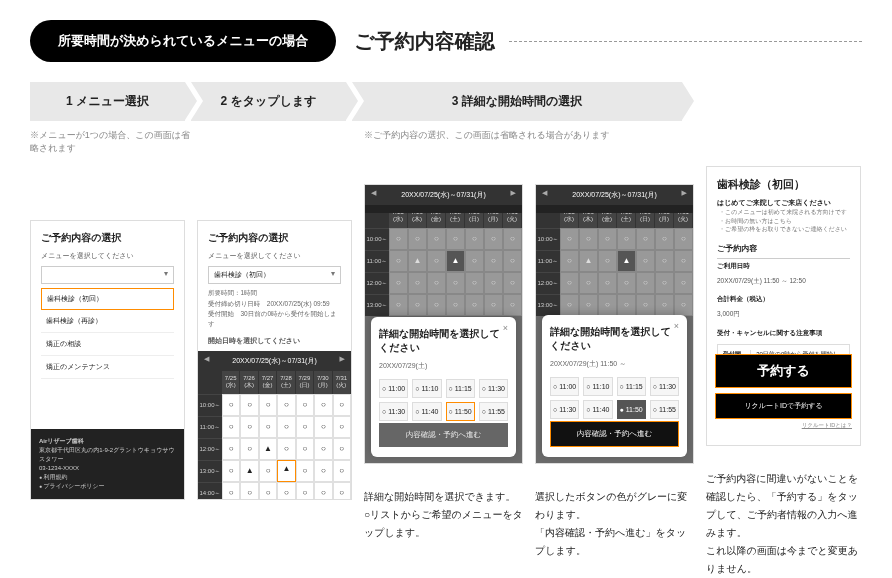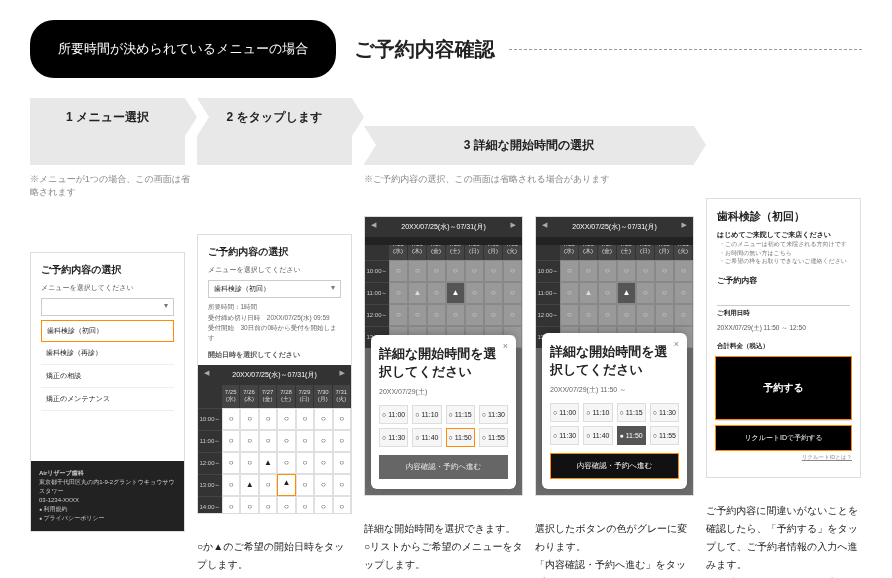--- a/index.html
+++ b/index.html
@@ -1,31 +1,31 @@
 <!DOCTYPE html>
 <html><head>
 <meta charset="utf-8">
 <style>
 * { margin: 0; padding: 0; box-sizing: border-box; }
 body { font-family: -apple-system, "Hiragino Sans", "Yu Gothic", sans-serif; background: #fff; padding: 20px 30px; width: 892px; font-size: 11px; color: #222; }
 .header-row { display: flex; align-items: center; margin-bottom: 20px; }
-.black-pill { background: #000; color: #fff; font-size: 13px; font-weight: 400; padding: 20px 28px; border-radius: 24px; }
+.black-pill { background: #000; color: #fff; font-size: 13px; font-weight: 700; padding: 12px 28px; border-radius: 24px; }
 .main-title { font-size: 20px; font-weight: 900; margin-left: 18px; }
 .dashes { flex: 1; border-top: 1px dashed #999; margin-left: 14px; }
-.steps-row { display: flex; gap: 12px; margin-bottom: 8px; }
+.steps-row { display: flex; gap: 6px; margin-bottom: 8px; }
 .step { position: relative; text-align: center; font-size: 12px; font-weight: 700; padding: 11px 4px; background: #e8e8e8; }
 .step1 { flex: 0 0 155px; }
 .step2 { flex: 0 0 155px; }
-.step3 { flex: 0 0 330px; margin-top: 28px; }
+.step3 { flex: 0 0 330px; }
 .step4 { flex: 0 0 155px; }
 .step::after { content: ""; position: absolute; right: -12px; top: 0; width: 0; height: 0; border-top: 19px solid transparent; border-bottom: 19px solid transparent; border-left: 12px solid #e8e8e8; z-index: 2; }
 .step::before { content: ""; position: absolute; left: 0; top: 0; width: 0; height: 0; border-top: 19px solid transparent; border-bottom: 19px solid transparent; border-left: 12px solid #fff; z-index: 1; }
 .step:first-child::before { display: none; }
 .step .num { font-weight: 900; }
-.notes-row { display: flex; margin-bottom: 0; }
+.notes-row { display: flex; margin-bottom: 12px; }
 .note { font-size: 9px; color: #888; line-height: 1.4; }
 .note1 { width: 167px; }
 .note-spacer { width: 167px; }
 .mocks-row { display: flex; gap: 12px; align-items: center; }
 .col { flex: 0 0 155px; }
 .col-wide { flex: 0 0 330px; display: flex; gap: 12px; }
 .col-wide .mock { flex: 1; }
 .mock { border: 1px solid #ddd; background: #fff; height: 280px; position: relative; overflow: hidden; margin-bottom: 24px; }
 .m-title { font-size: 10px; font-weight: 700; padding: 10px 10px 6px; }
 .m-sub { font-size: 7px; color: #555; padding: 0 10px 5px; }
@@ -44,36 +44,36 @@
 .cal { display: grid; grid-template-columns: 24px repeat(7, 1fr); font-size: 6px; }
 .cal .ch { background: #444; color: #ddd; text-align: center; padding: 4px 0; border-right: 1px solid #333; }
 .cal .ch.time { background: #333; }
 .cal .tl { background: #333; color: #ccc; text-align: center; padding: 6px 0; border-top: 1px solid #444; }
 .cal .cell { background: #fff; border: 1px solid #e0e0e0; text-align: center; padding: 5px 0; font-size: 8px; }
 .cal.dark .cell { background: #999; border-color: #888; color: #ddd; }
 .cal .cell.hl { border: 1.5px solid #ff8c00; padding: 3.5px 0; }
 .cal .cell.dark { background: #555; color: #fff; }
 .popup { position: absolute; left: 6px; right: 6px; bottom: 6px; background: #fff; border-radius: 6px; padding: 10px 8px; box-shadow: 0 -2px 8px rgba(0,0,0,0.2); } 
 .popup .px { position: absolute; right: 8px; top: 6px; font-size: 9px; color: #888; }
-.popup .pt { font-size: 13px; font-weight: 700; }
+.popup .pt { font-size: 10px; font-weight: 700; }
 .popup .pd { font-size: 7px; color: #666; margin-top: 6px; }
 .slot-grid { display: grid; grid-template-columns: repeat(4, 1fr); gap: 4px; margin-top: 8px; }
 .slot { font-size: 7px; text-align: center; padding: 5px 0; border: 1px solid #ddd; background: #f6f6f6; }
 .slot.hl { border: 1px solid #ff8c00; }
 .slot.sel { background: #555; color: #fff; border-color: #555; }
-.pbtn { margin-top: 8px; background: #666; color: #eee; font-size: 7.5px; text-align: center; padding: 7px; }
+.pbtn { margin-top: 2px; background: #666; color: #eee; font-size: 7.5px; text-align: center; padding: 7px; }
 .pbtn.dark { background: #111; color: #fff; border: 1px solid #ff8c00; }
 .conf-body { padding: 0 10px; }
-.conf-sec { font-size: 8px; font-weight: 700; border-bottom: 1px solid #ccc; padding: 6px 0 19px; }
+.conf-sec { font-size: 8px; font-weight: 700; border-bottom: 1px solid #ccc; padding: 6px 0 4px; }
 .conf-line { font-size: 6.5px; color: #555; padding: 3px 0; }
 .conf-ul { font-size: 6px; color: #777; padding-left: 2px; margin-bottom: 4px; line-height: 1.4; }
 .conf-ul li { list-style: none; text-indent: -0.7em; padding-left: 0.7em; }
 .conf-ul li::before { content: "・"; }
 .btn-box { position: absolute; left: 8px; right: 8px; bottom: 16px; }
-.btn-prim { background: #000; color: #fff; font-size: 10px; font-weight: 700; text-align: center; padding: 24px; border: 1px solid #ff8c00; margin-bottom: 5px; }
+.btn-prim { background: #000; color: #fff; font-size: 13px; font-weight: 700; text-align: center; padding: 7px; border: 1px solid #ff8c00; margin-bottom: 5px; }
 .btn-sec { background: #000; color: #fff; font-size: 7px; text-align: center; padding: 7px; border: 1px solid #ff8c00; }
 .whatis { text-align: right; font-size: 5.5px; color: #888; text-decoration: underline; margin-top: 3px; }
 .cancel-box { border: 1px solid #ddd; font-size: 6px; padding: 5px; display: flex; gap: 5px; margin-top: 3px; }
 .cancel-lbl { font-weight: 700; border-right: 1px solid #ddd; padding-right: 5px; }
 .desc { font-size: 10px; line-height: 1.8; }
 .mock .top-dark { position: absolute; top: 0; left: 0; right: 0; height: 28px; background: #222; }
 .mock.darkscreen { background: #6b6b6b; }
 </style>
 </head>
 <body>
@@ -179,21 +179,20 @@
           <div class="tl">14:00～</div>
           <div class="cell">○</div>
           <div class="cell">○</div>
           <div class="cell">○</div>
           <div class="cell">○</div>
           <div class="cell">○</div>
           <div class="cell">○</div>
           <div class="cell">○</div>
         </div>
     </div>
-    <div class="desc">○か▲のご希望の開始日時をタップします。</div>
   </div>
 
   <div class="col-wide">
     <div style="flex:1">
       <div class="mock darkscreen">
         <div class="top-dark"></div>
         <div class="cal-hdr" style="margin-top:0">
           <span class="cal-nav-l">◀</span>
           <span>20XX/07/25(水)～07/31(月)</span>
           <span class="cal-nav-r">▶</span>

